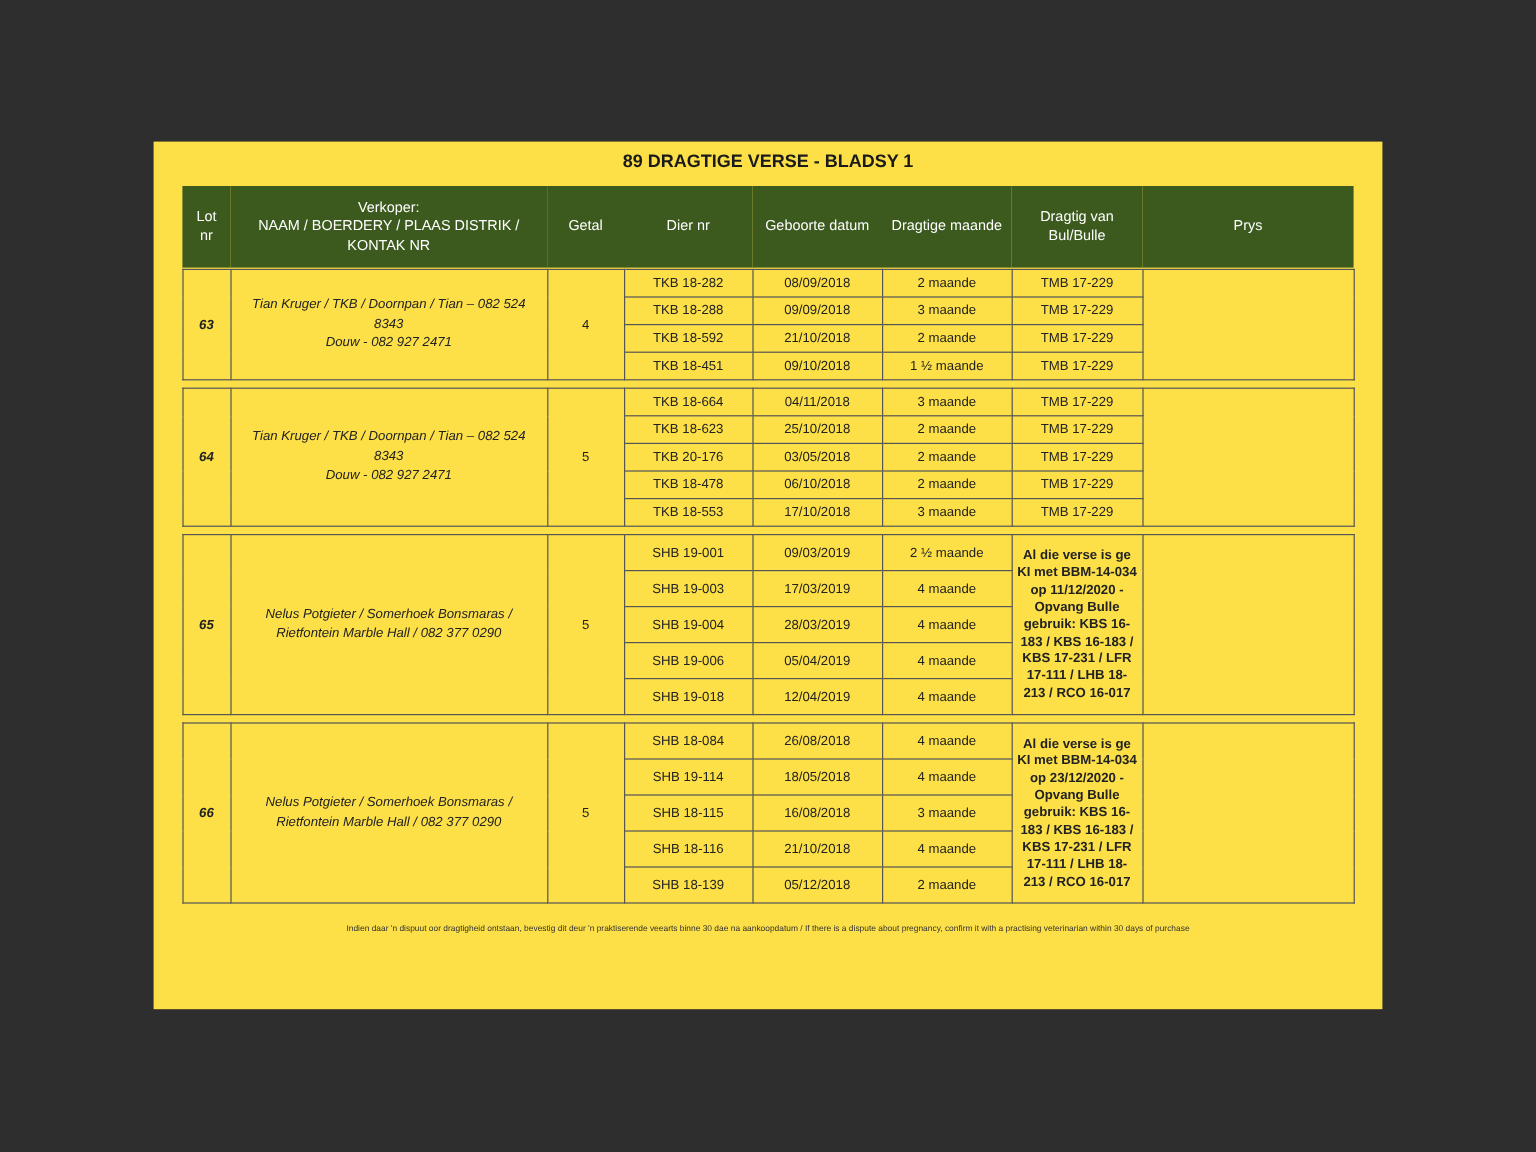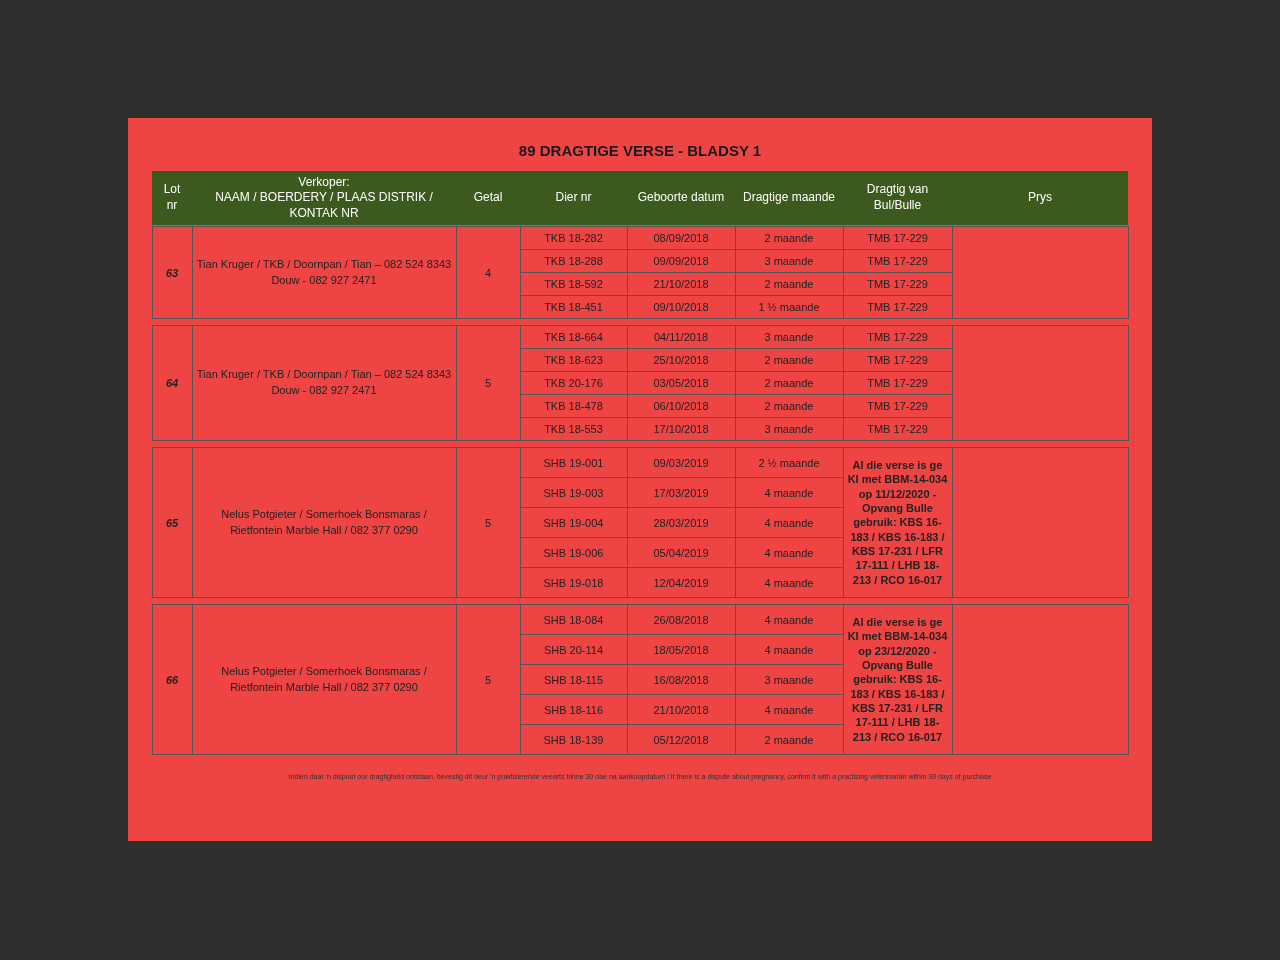--- a/index.html
+++ b/index.html
@@ -15,40 +15,40 @@
     position: relative;
     width: 1280px;
     height: 960px;
   }
   .page {
     position: absolute;
     left: 128px;
     top: 118px;
     width: 1024px;
     height: 723px;
-    background: #ef4444;
+    background: #fde047;
     box-sizing: border-box;
-    padding-top: 24px;
+    padding-top: 8px;
   }
   .title {
     text-align: center;
     font-size: 15px;
     font-weight: bold;
     color: #1a1a1a;
     margin: 0 0 12px 0;
   }
   table.tbl {
     border-collapse: collapse;
     table-layout: fixed;
     width: 976px;
     margin: 0 auto;
   }
   
   table.hdr {
-    height: 54px;
+    height: 68px;
   }
   table.hdr td {
     background: #3c5a1e;
     color: #ffffff;
     text-align: center;
     vertical-align: middle;
     font-size: 12px;
     line-height: 1.3;
     white-space: pre-line;
     border: none;
@@ -67,21 +67,21 @@
     font-size: 11px;
     color: #222222;
     text-align: center;
     vertical-align: middle;
     padding: 1px 4px;
     box-sizing: border-box;
   }
   tr.r24 { height: 23px; }
   tr.r31 { height: 30px; }
   td.lotnr { font-weight: bold; font-style: italic; }
-  td.verk { white-space: pre-line; line-height: 1.45; }
+  td.verk { white-space: pre-line; line-height: 1.45; font-style: italic; }
   td.bulm {
     font-size: 10.5px;
     line-height: 1.3;
     padding: 2px 3px;
     word-wrap: break-word;
     overflow-wrap: break-word;
     font-weight: bold;
   }
   .footer-note {
     margin-top: 18px;
@@ -284,21 +284,21 @@
         <td class="verk" rowspan="5">Nelus Potgieter / Somerhoek Bonsmaras /
 Rietfontein Marble Hall / 082 377 0290</td>
         <td rowspan="5">5</td>
         <td>SHB 18-084</td>
         <td>26/08/2018</td>
         <td>4 maande</td>
         <td class="bulm" rowspan="5">Al die verse is ge KI met BBM-14-034 op 23/12/2020 - Opvang Bulle gebruik: KBS 16-183 / KBS 16-183 / KBS 17-231 / LFR 17-111 / LHB 18-213 / RCO 16-017</td>
         <td rowspan="5"></td>
       </tr>
       <tr class="r31">
-        <td>SHB 20-114</td>
+        <td>SHB 19-114</td>
         <td>18/05/2018</td>
         <td>4 maande</td>
       </tr>
       <tr class="r31">
         <td>SHB 18-115</td>
         <td>16/08/2018</td>
         <td>3 maande</td>
       </tr>
       <tr class="r31">
         <td>SHB 18-116</td>

